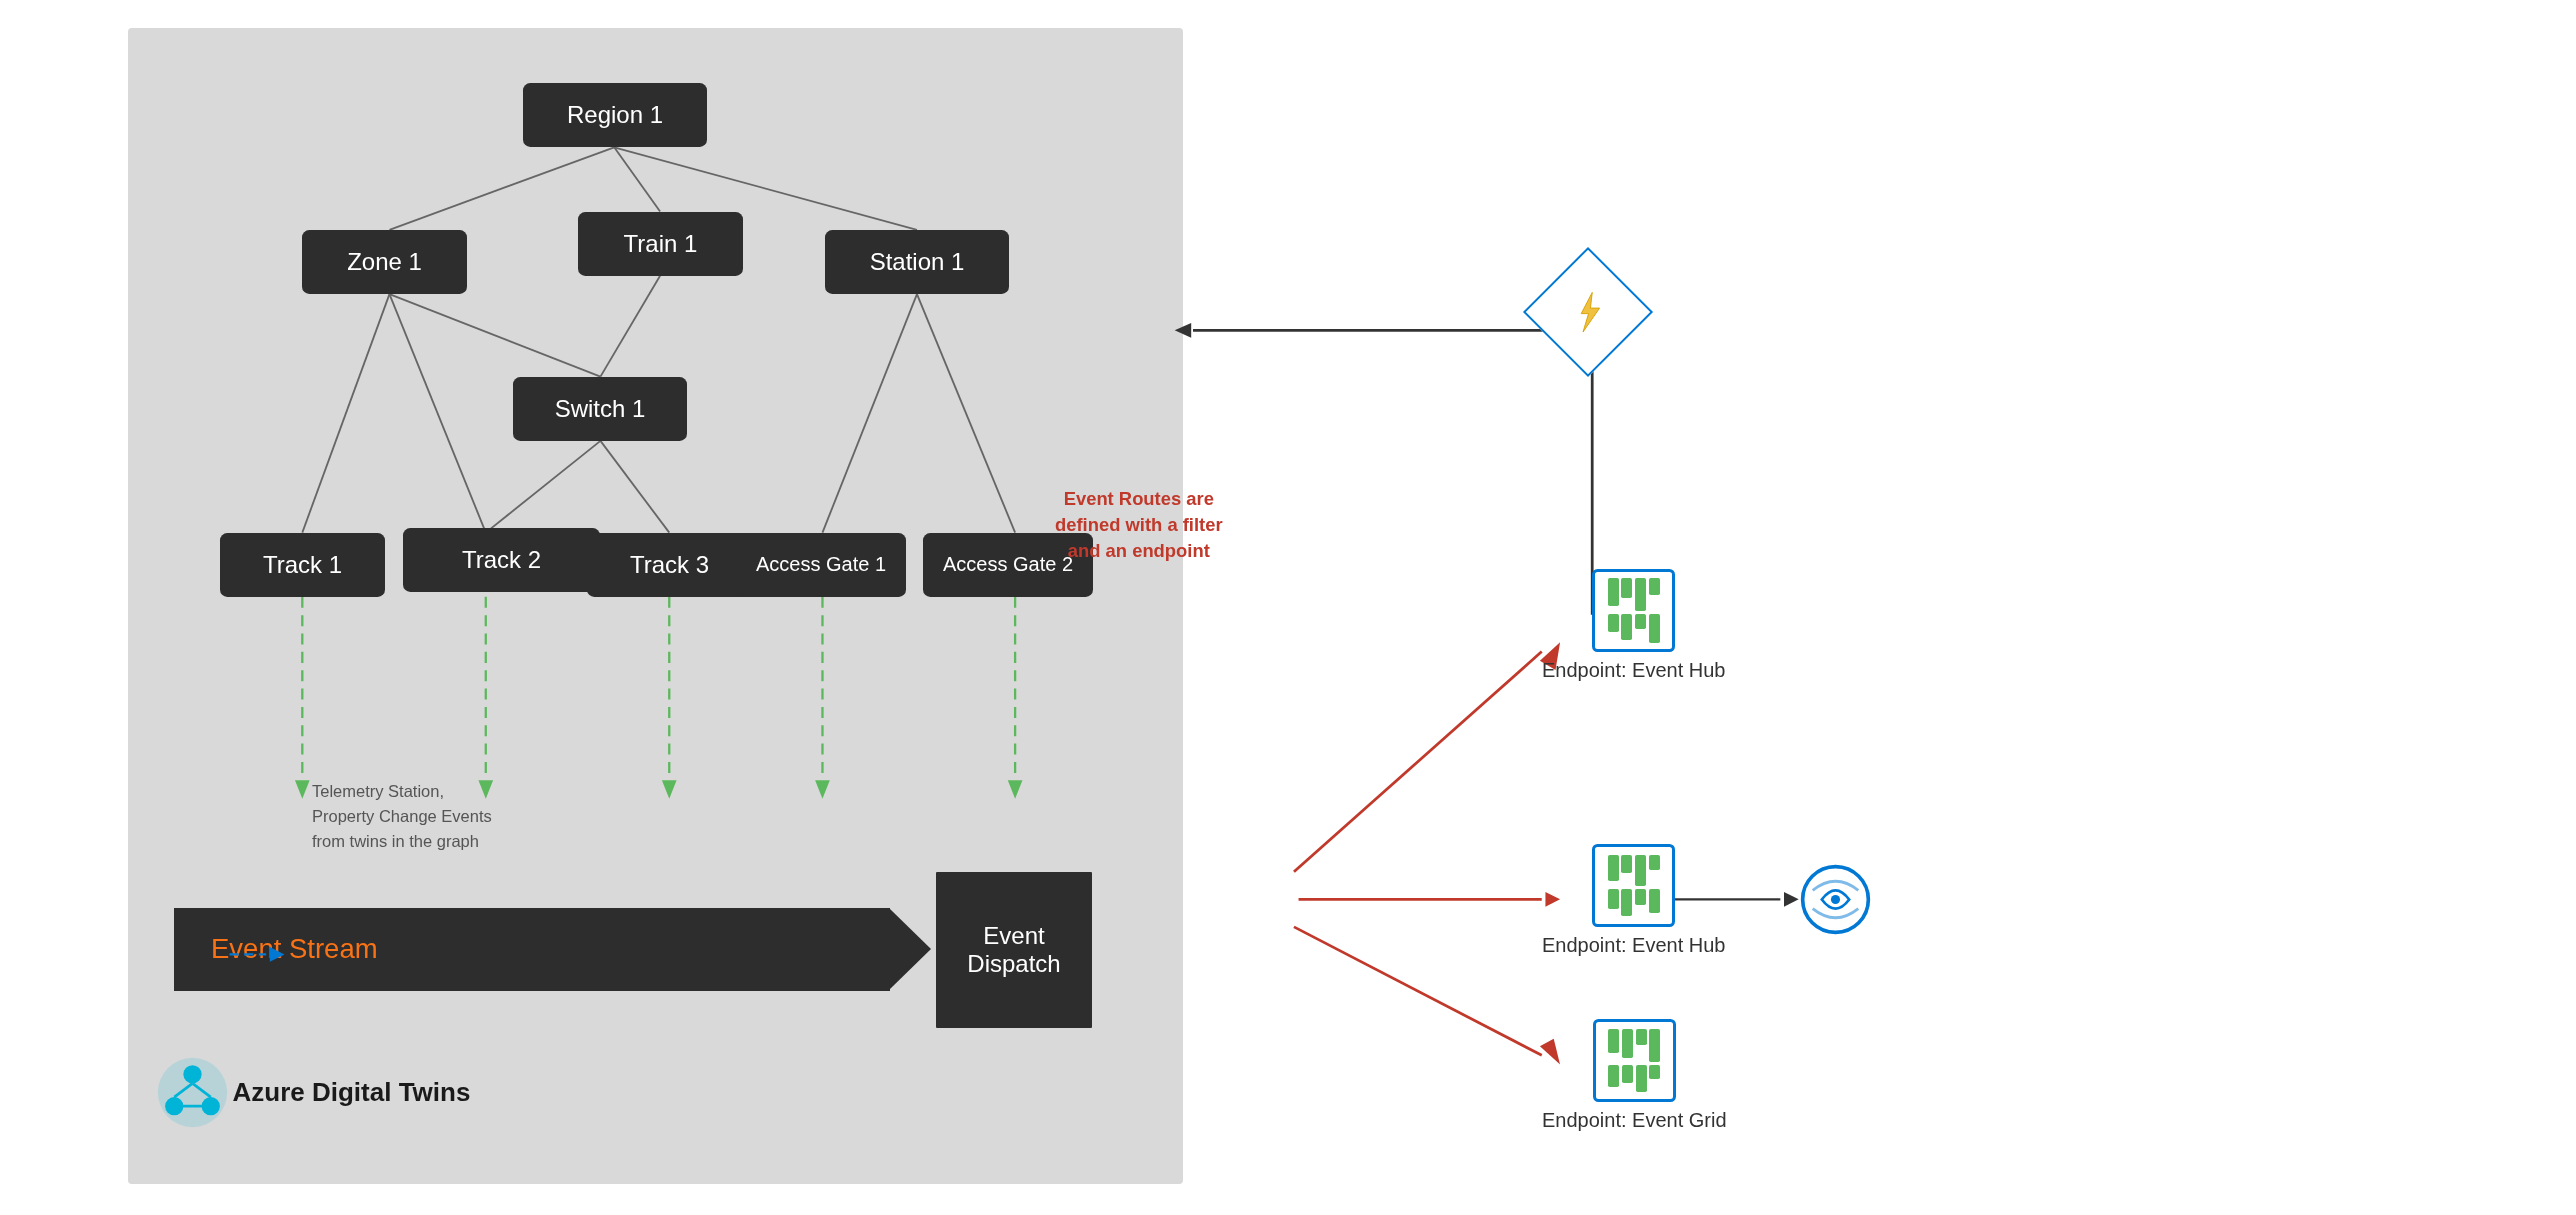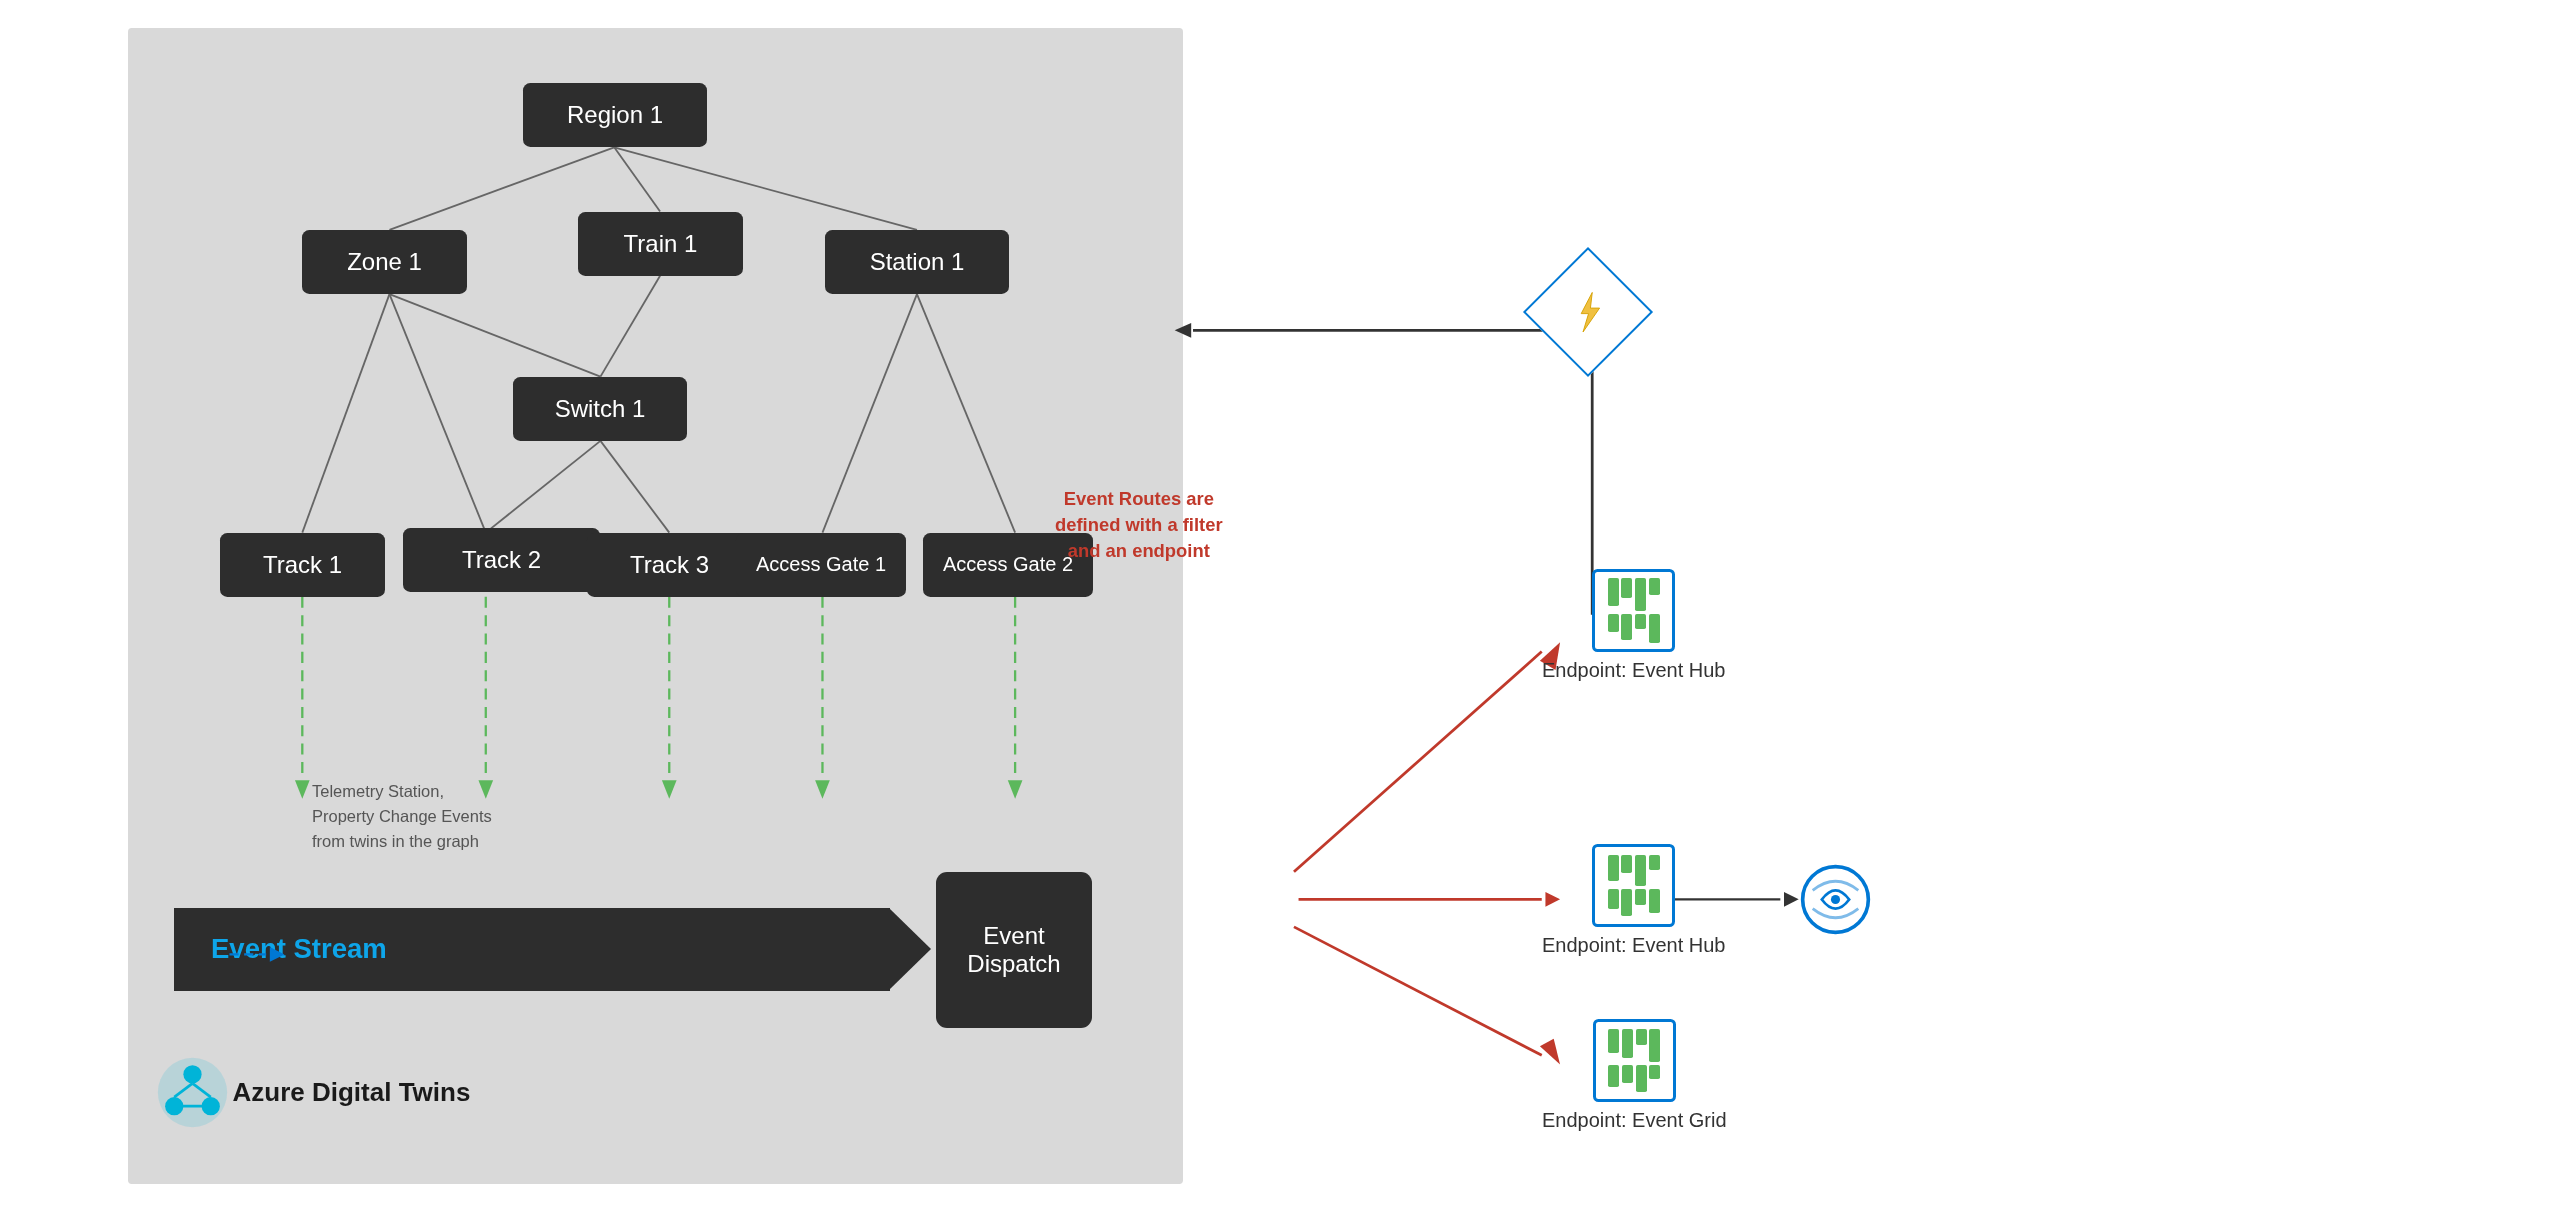--- a/index.html
+++ b/index.html
@@ -50,23 +50,23 @@
     .event-stream {
       position: absolute;
       bottom: 193px;
       left: 46px;
       width: 716px;
       height: 83px;
       background: #2d2d2d;
       display: flex;
       align-items: center;
       padding-left: 37px;
-      color: #0ea5e9;
+      color: #f97316;
       font-size: 27.5px;
-      font-weight: 700;
+      font-weight: 400;
     }
     .event-stream::after {
       content: '';
       position: absolute;
       right: -41px;
       top: 0;
       width: 0;
       height: 0;
       border-top: 41px solid transparent;
       border-bottom: 41px solid transparent;
@@ -81,21 +81,21 @@
       width: 156px;
       height: 156px;
       background: #2d2d2d;
       display: flex;
       align-items: center;
       justify-content: center;
       color: #fff;
       font-size: 24px;
       font-weight: 400;
       text-align: center;
-      border-radius: 11px;
+      border-radius: 1px;
     }
 
     
     .left-text {
       position: absolute;
       left: -119px;
       bottom: 257px;
       width: 239px;
       font-size: 16.5px;
       color: #333;

